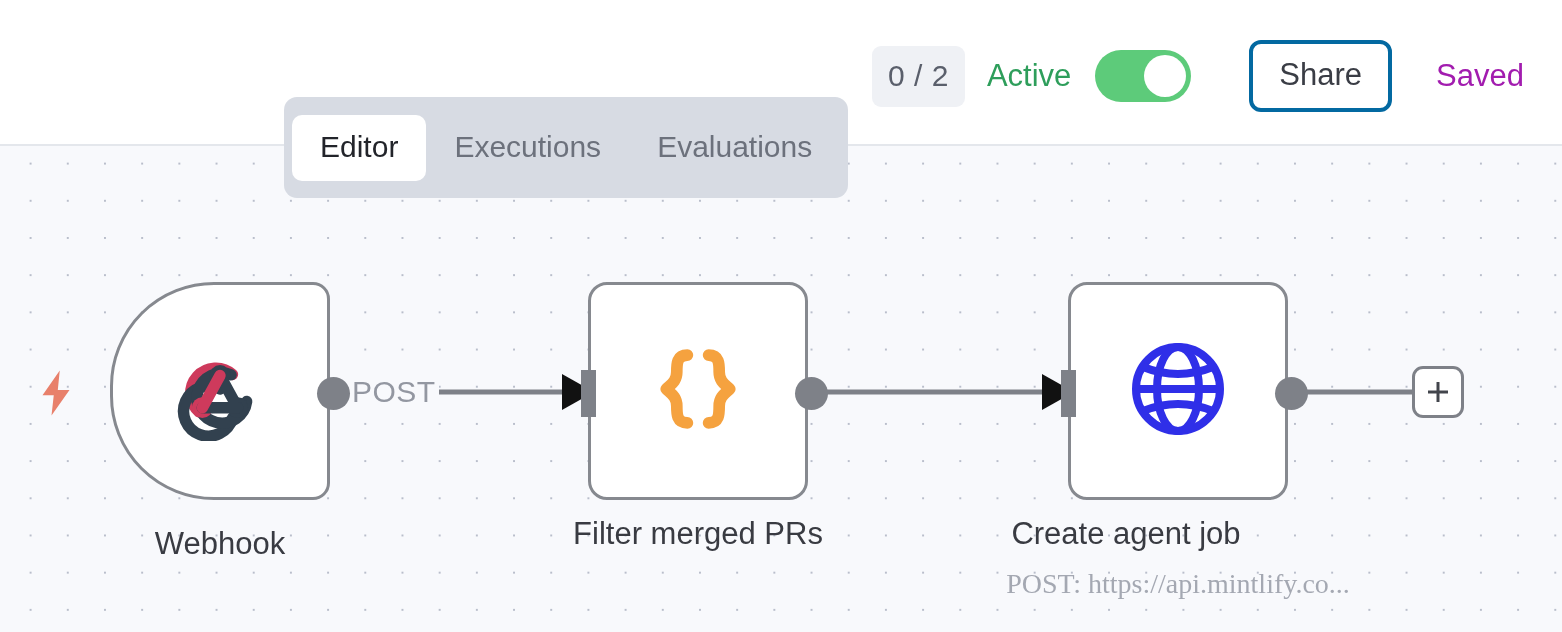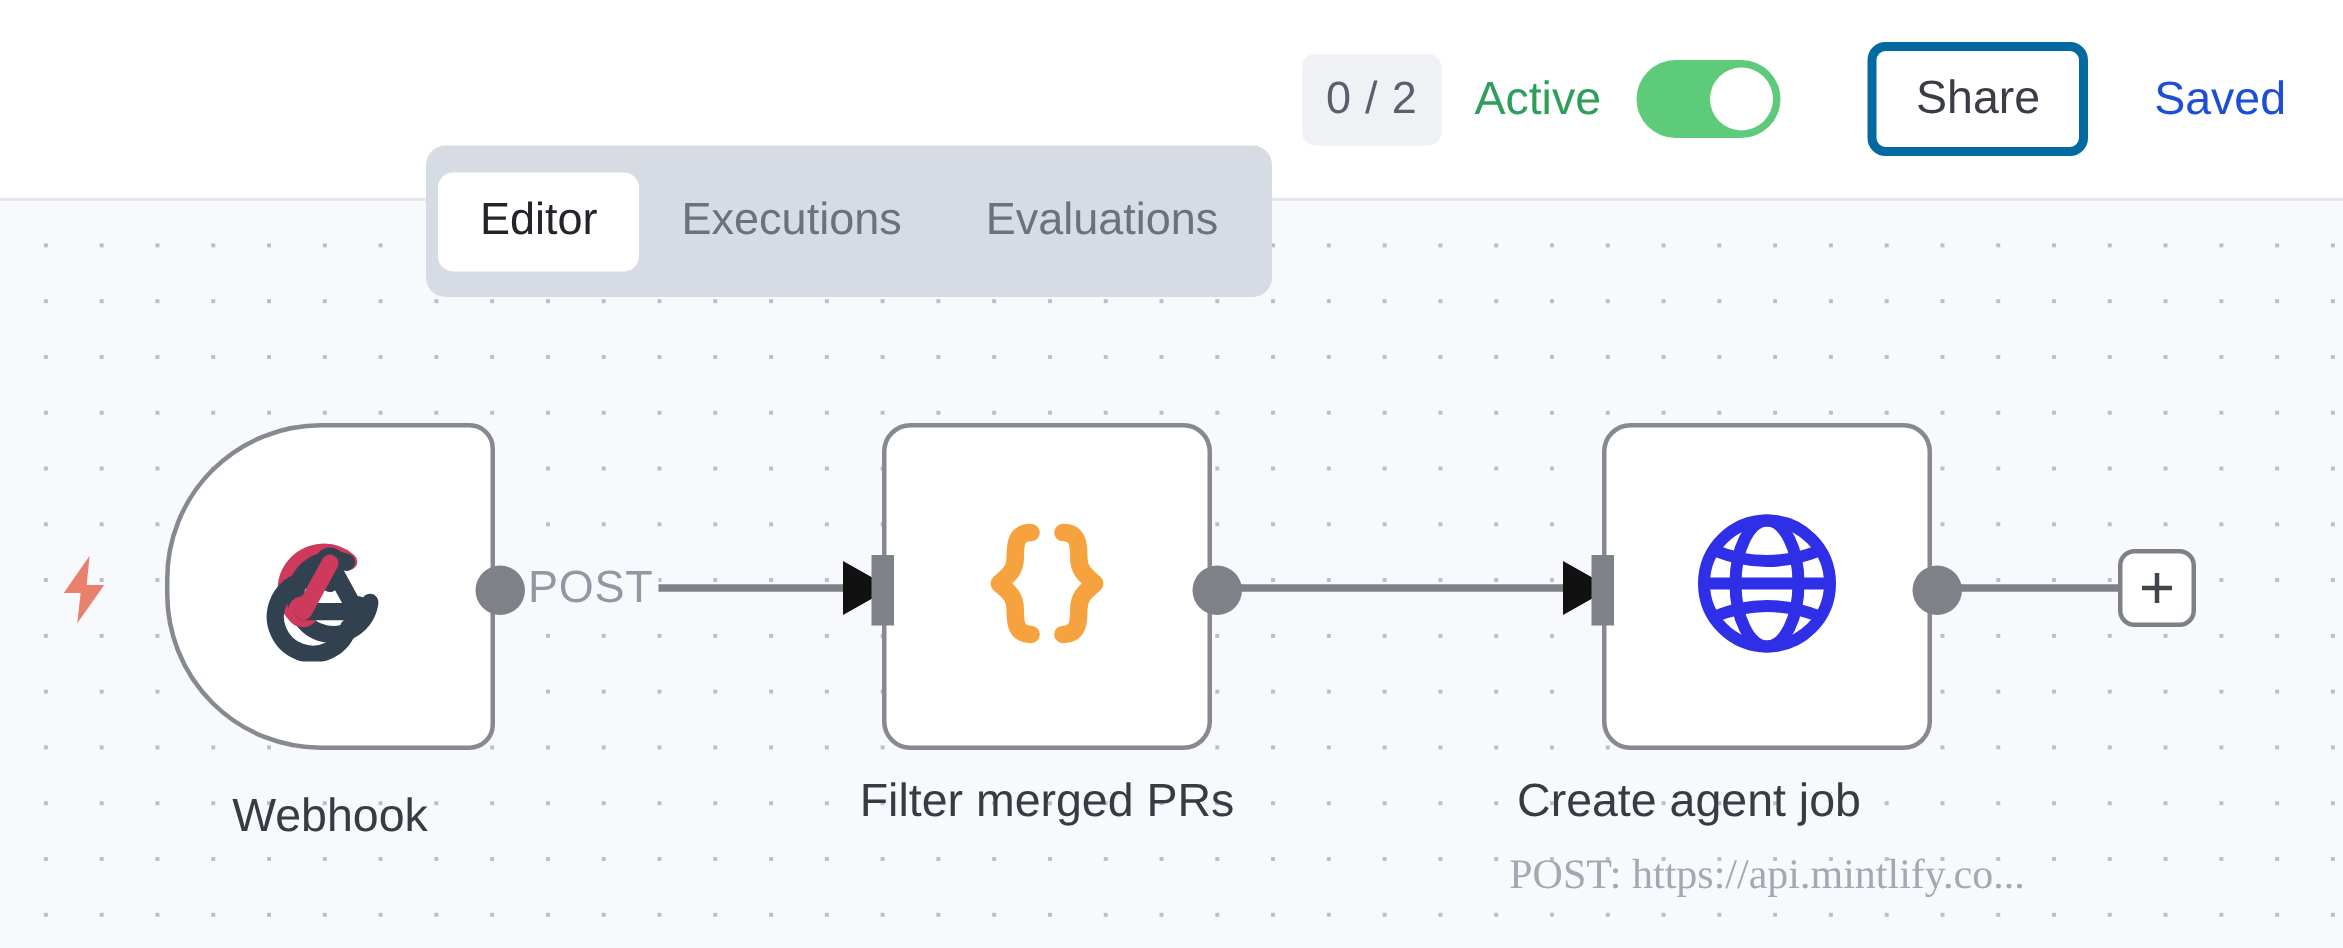--- a/index.html
+++ b/index.html
@@ -16,21 +16,21 @@
   #app {
     position: relative;
     width: 1562px;
     height: 632px;
     overflow: hidden;
   }
 
   
   .header {
     position: absolute;
-    top: 0; left: 0;
+    top: 12px; left: 0;
     width: 1562px;
     height: 134px;
     background: #ffffff;
     border-bottom: 2px solid #E4E7EC;
     z-index: 5;
   }
 
   .header-right {
     position: absolute;
     top: 28px;
@@ -73,35 +73,35 @@
     top: 5px;
     right: 5px;
     width: 42px;
     height: 42px;
     border-radius: 50%;
     background: #ffffff;
   }
 
   .share-btn {
     margin-left: 58px;
-    border: 6px solid #0369a1;
+    border: 4px solid #0369a1;
     background: #ffffff;
     border-radius: 12px;
     font-size: 31px;
     font-family: "Liberation Sans", sans-serif;
     color: #3A3D45;
     padding: 13px 26px 15px 26px;
     cursor: pointer;
     white-space: nowrap;
   }
 
   .saved-label {
     margin-left: 44px;
     font-size: 31px;
-    color: #1d4ed8;
+    color: #a21caf;
     white-space: nowrap;
   }
 
   
   .tabbar {
     position: absolute;
     top: 97px;
     left: 284px;
     height: 101px;
     background: #D7DBE3;

